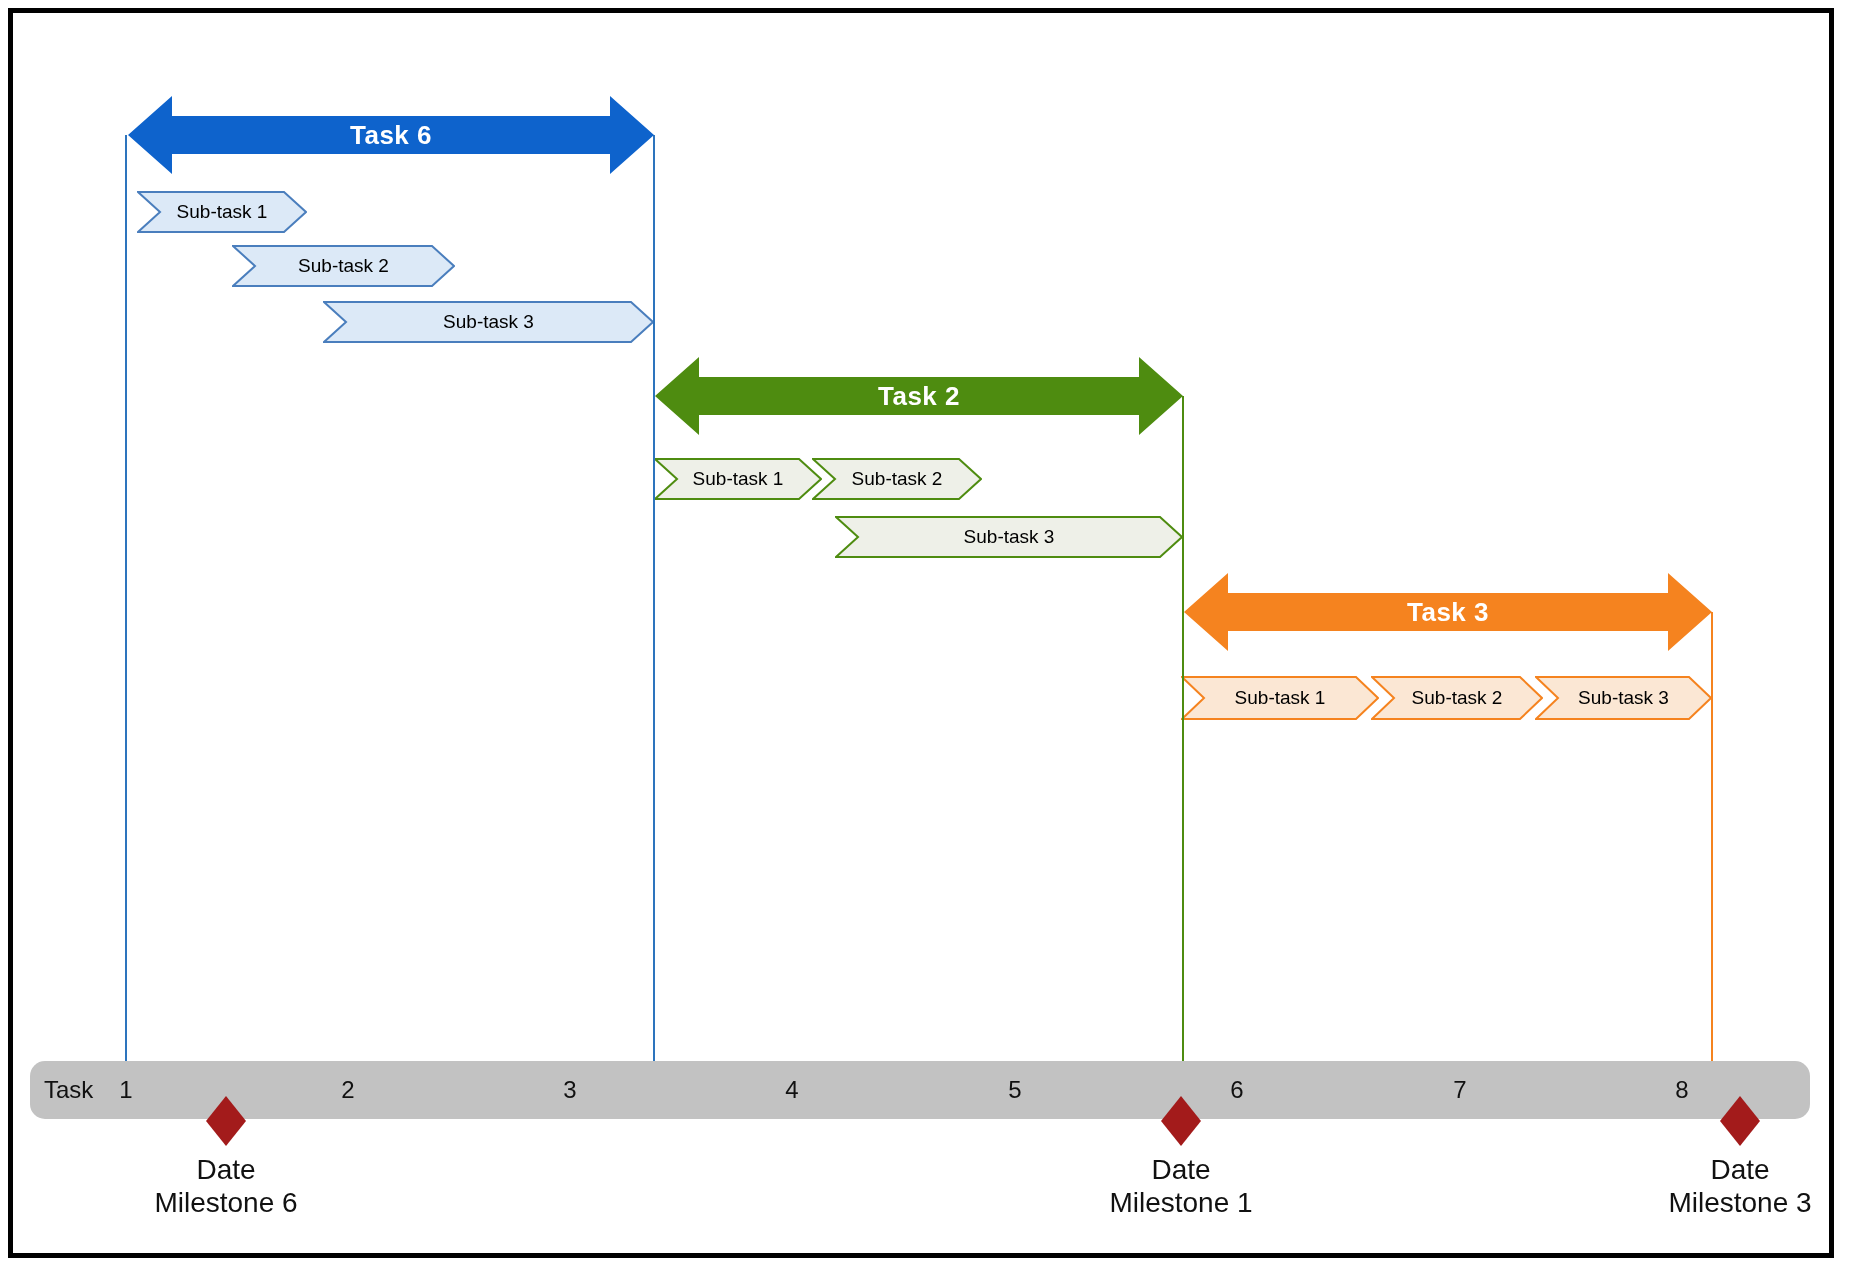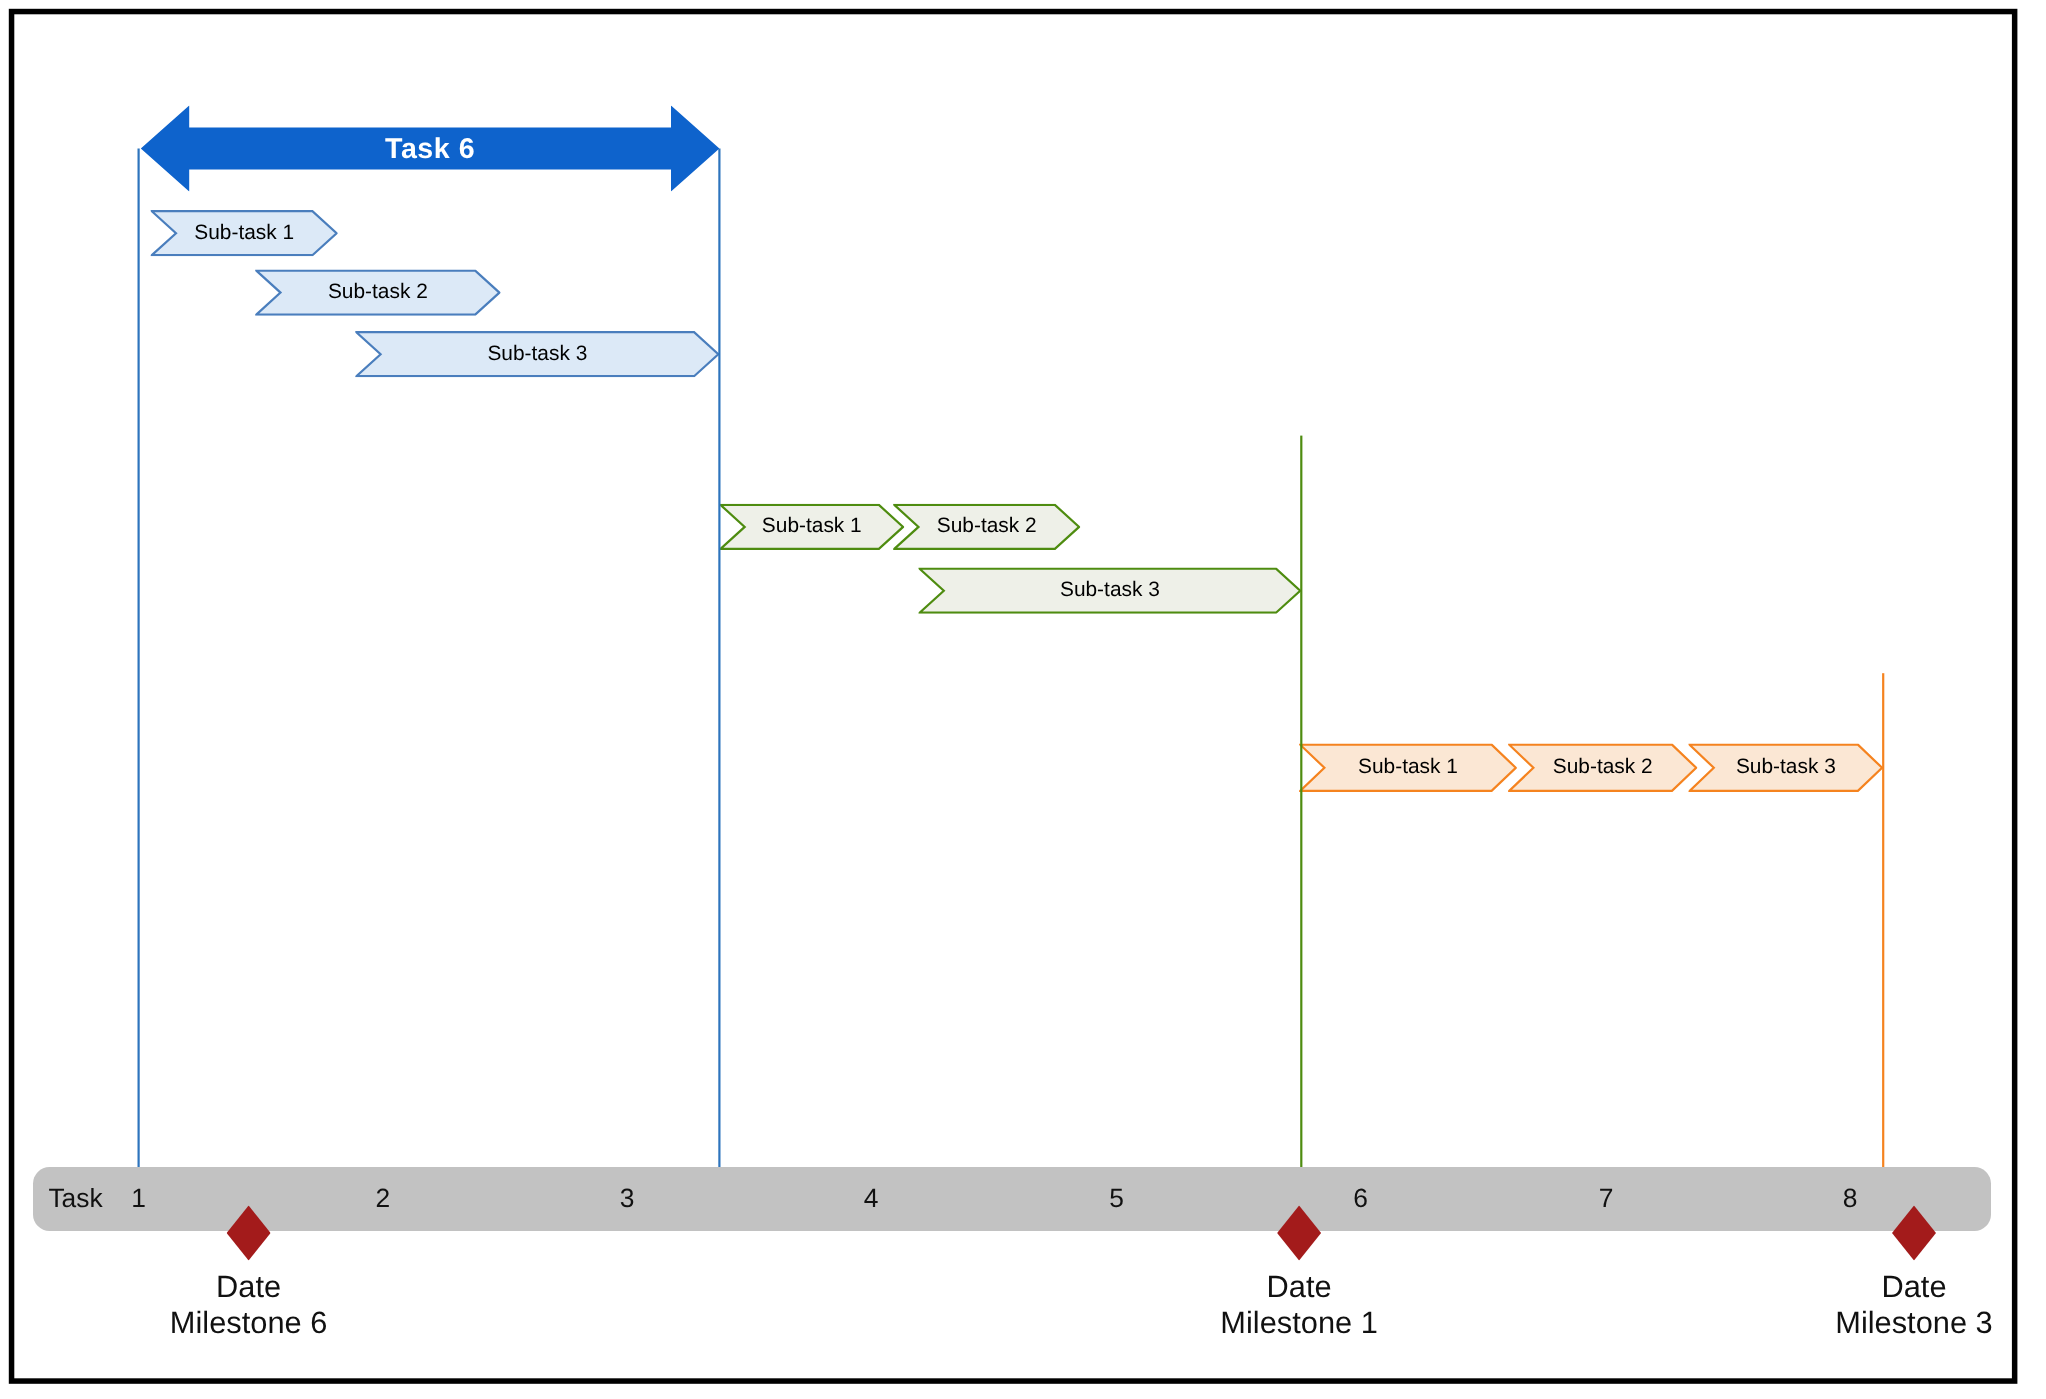--- a/index.html
+++ b/index.html
@@ -101,20 +101,32 @@
   <div class="vline blue" style="left:653px;top:135px;height:926px;"></div>
   <div class="vline green" style="left:1182px;top:396px;height:665px;"></div>
   <div class="vline orange" style="left:1711px;top:612px;height:449px;"></div>
 
   <div class="task-arrow" style="left:128px;top:96px;">
     <svg width="526" height="78" viewBox="0 0 526 78">
       <polygon points="0,39 44,0 44,20 482,20 482,0 526,39 482,78 482,58 44,58 44,78" fill="#0e63cc"></polygon>
     </svg>
     <div class="task-label">Task 6</div>
   </div>
+  <div class="task-arrow" style="left:655px;top:357px;">
+    <svg width="528" height="78" viewBox="0 0 528 78">
+      <polygon points="0,39 44,0 44,20 484,20 484,0 528,39 484,78 484,58 44,58 44,78" fill="#4e8c10"></polygon>
+    </svg>
+    <div class="task-label">Task 2</div>
+  </div>
+  <div class="task-arrow" style="left:1184px;top:573px;">
+    <svg width="528" height="78" viewBox="0 0 528 78">
+      <polygon points="0,39 44,0 44,20 484,20 484,0 528,39 484,78 484,58 44,58 44,78" fill="#f5831f"></polygon>
+    </svg>
+    <div class="task-label">Task 3</div>
+  </div>
 
   <div class="axis-bar"></div>
   <div class="axis-text" style="left:44px;">Task</div>
   <div class="axis-text week-num" style="left:126px;">1</div>
   <div class="axis-text week-num" style="left:348px;">2</div>
   <div class="axis-text week-num" style="left:570px;">3</div>
   <div class="axis-text week-num" style="left:792px;">4</div>
   <div class="axis-text week-num" style="left:1015px;">5</div>
   <div class="axis-text week-num" style="left:1237px;">6</div>
   <div class="axis-text week-num" style="left:1460px;">7</div>

